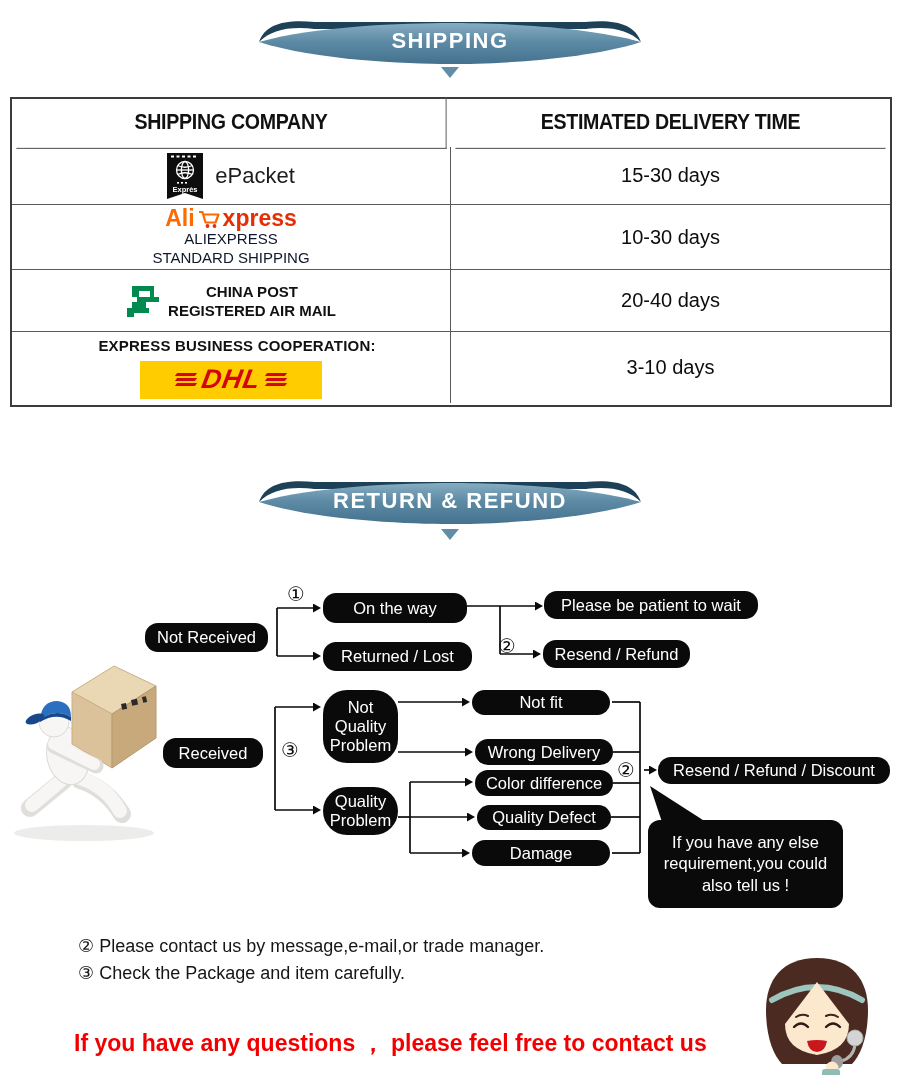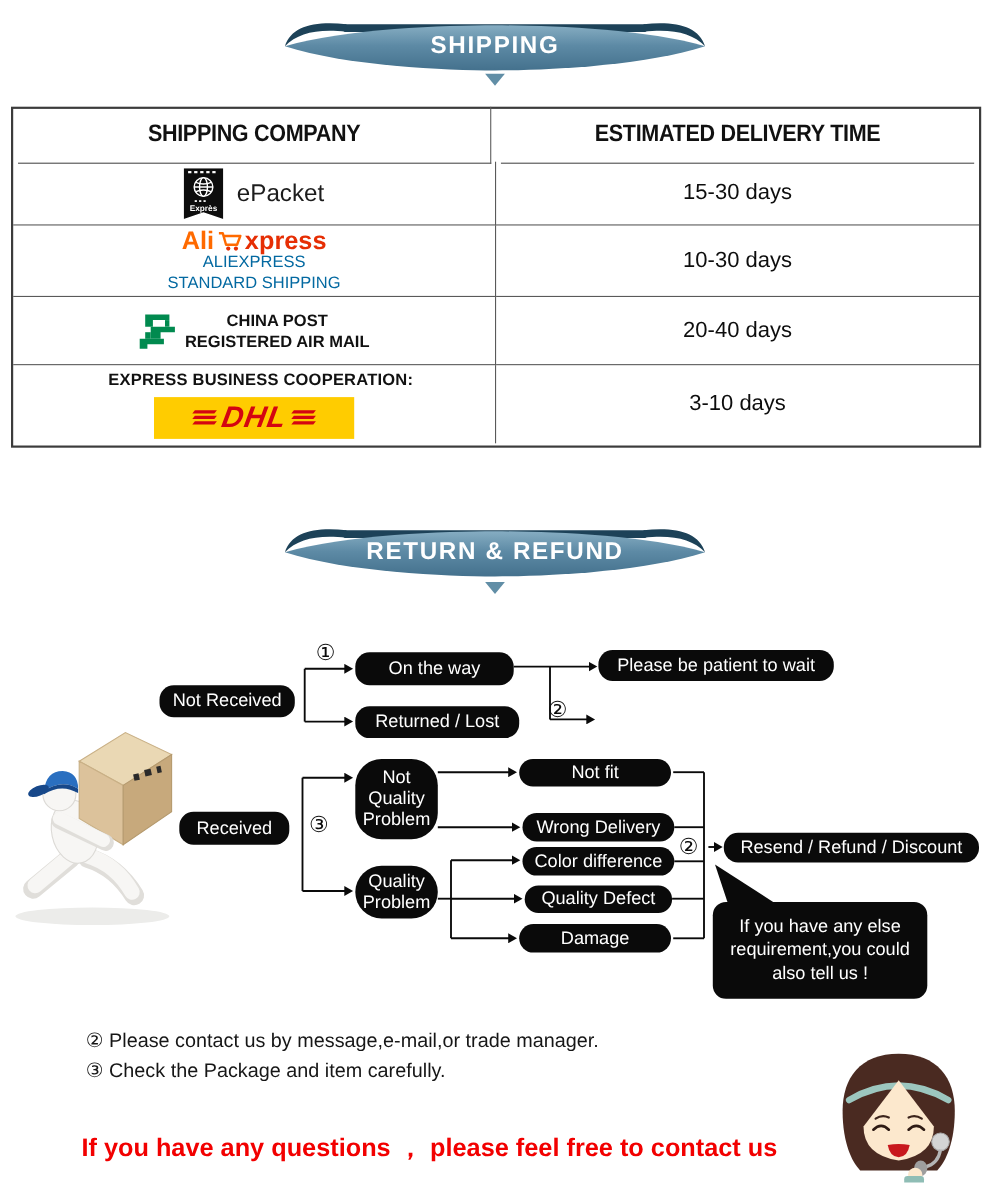--- a/index.html
+++ b/index.html
@@ -22,21 +22,21 @@
     align-items:center;justify-content:center;flex-direction:column;}
   .cell.last-col{border-right:none;}
   .cell.last-row{border-bottom:none;}
   .th{font-size:20px;font-weight:800;letter-spacing:-0.3px;transform:scale(0.98,1.08);}
   .time{font-size:20px;color:#0d0d0d;}
   .row-inline{flex-direction:row;gap:12px;}
   .epacket-name{font-size:22px;color:#1c1c1c;}
   .ali-line{display:flex;align-items:flex-end;gap:2px;line-height:22px;}
   .ali-a{color:#FF6A00;font-weight:700;font-size:23px;}
   .ali-x{color:#E62E04;font-weight:700;font-size:23px;}
-  .subline{font-size:15px;line-height:19px;color:#0369a1;text-align:right;}
+  .subline{font-size:15px;line-height:19px;color:#0f172a;text-align:right;}
   .cp-wrap{display:flex;align-items:center;gap:8px;}
   .cp-text{font-size:15px;font-weight:600;line-height:19px;text-align:center;}
   .dhl-label{font-size:15px;font-weight:600;margin-bottom:7px;letter-spacing:0.2px;margin-left:12px;}
   .dhl-box{width:182px;height:38px;background:#FFCC00;display:flex;align-items:center;
     justify-content:center;gap:6px;}
   .dhl-word{color:#D40511;font-weight:800;font-style:italic;font-size:27px;
     letter-spacing:1px;transform:skewX(-10deg);line-height:1;}
   .dhl-bars{display:flex;flex-direction:column;gap:2px;}
   .dhl-bars i{display:block;width:20px;height:3px;background:#D40511;transform:skewX(-38deg);}
 
@@ -207,20 +207,21 @@
         <path d="M640,132 V283"></path>
         <path d="M644,200 H650" marker-end="url(#ah)"></path>
       </g>
       <polygon points="650,216 706,252 662,252" fill="#0a0a0a"></polygon>
     </svg>
 
     <div class="fc-box" style="left:145px;top:53px;width:123px;height:29px">Not Received</div>
     <div class="fc-box" style="left:323px;top:23px;width:144px;height:30px">On the way</div>
     <div class="fc-box" style="left:544px;top:21px;width:214px;height:28px">Please be patient to wait</div>
     <div class="fc-box" style="left:323px;top:72px;width:149px;height:29px">Returned / Lost</div>
+    <div class="fc-box" style="left:543px;top:70px;width:147px;height:28px">Resend / Refund</div>
     <div class="fc-box" style="left:163px;top:168px;width:100px;height:30px">Received</div>
     <div class="fc-box fc-big" style="left:323px;top:120px;width:75px;height:73px">
       <div>Not</div>
       <div>Quality</div>
       <div>Problem</div>
     </div>
     <div class="fc-box fc-big" style="left:323px;top:217px;width:75px;height:48px">
       <div>Quality</div>
       <div>Problem</div>
     </div>

